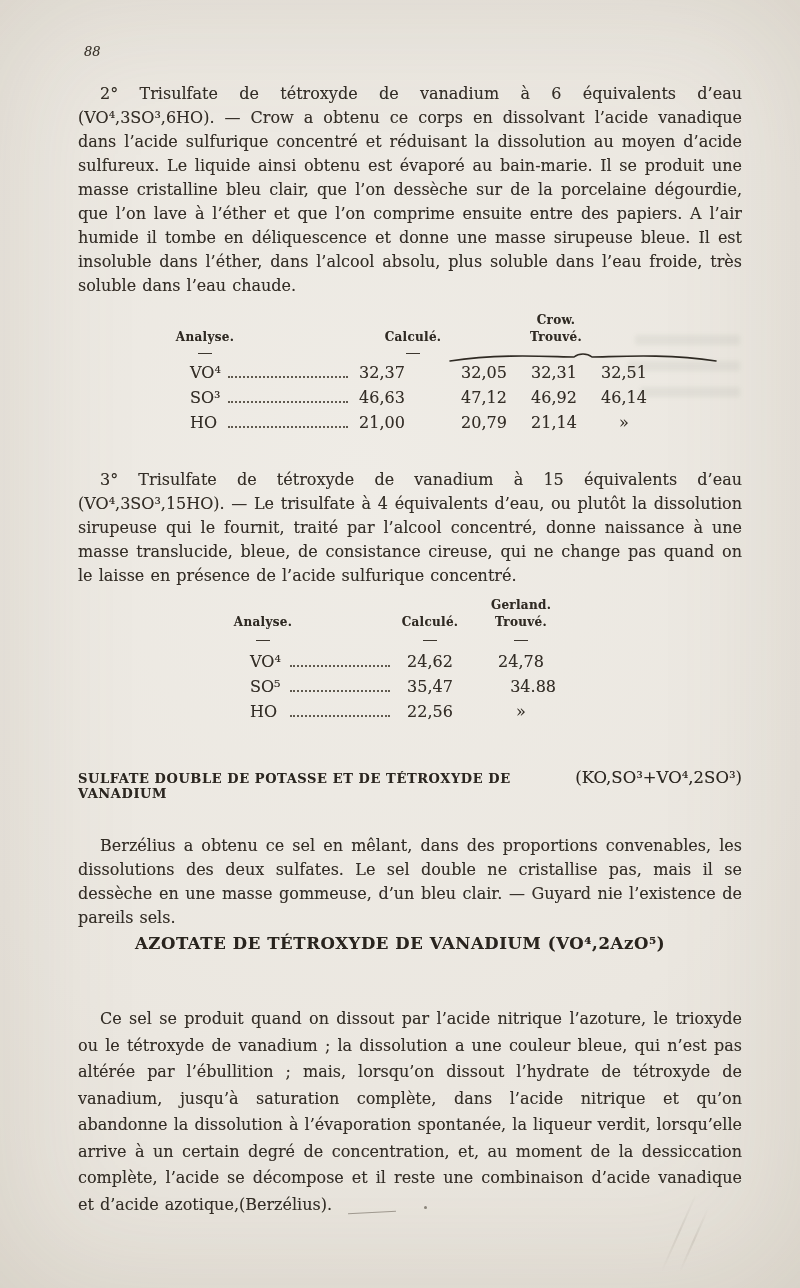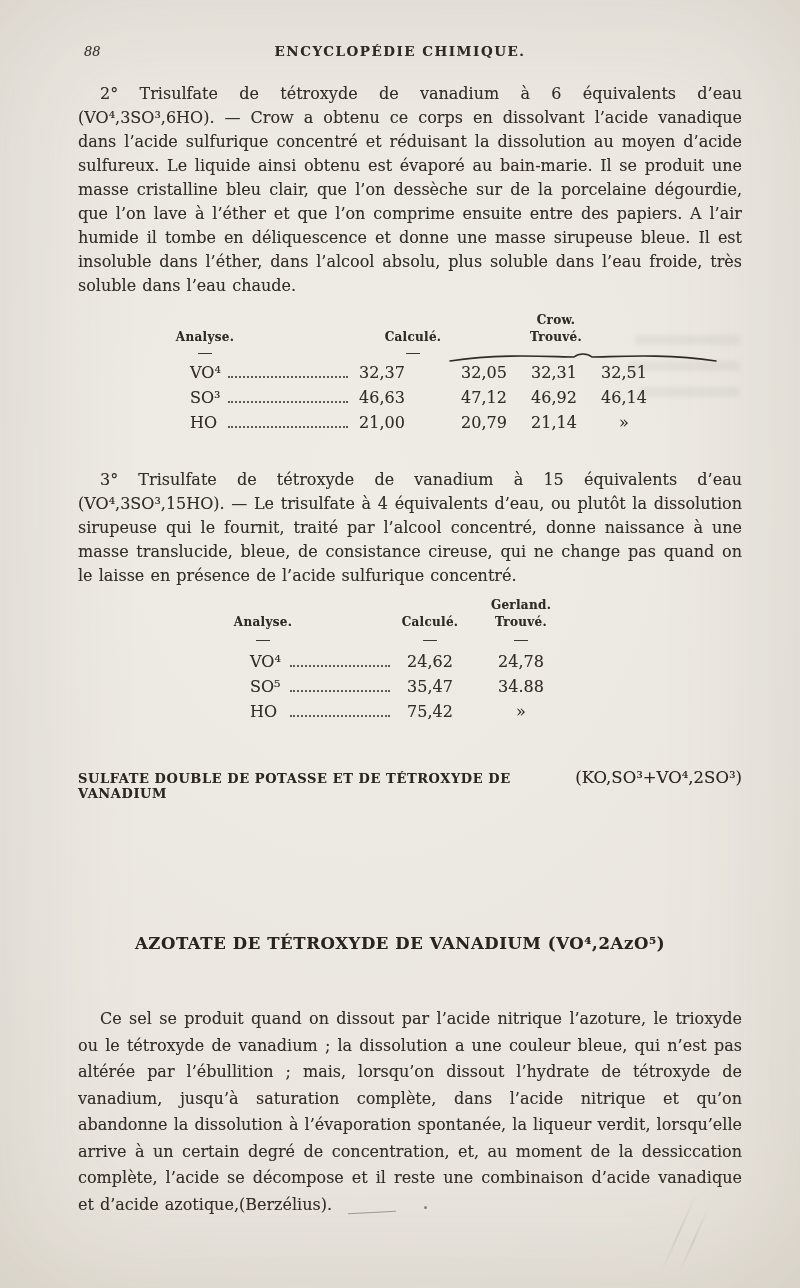--- a/index.html
+++ b/index.html
@@ -55,21 +55,20 @@
   .scratch{ width:2px; background:linear-gradient(rgba(0,0,0,0.0),rgba(90,80,65,0.12),rgba(0,0,0,0.0));
     transform:rotate(24deg);}
   .abs{position:absolute;}
 </style>
 </head>
 <body>
 
 <div class="page">
 
   <div class="page-number ink">88</div>
-  <div class="page-title ink">ENCYCLOPÉDIE CHIMIQUE.</div>
 
   <p class="para ink" style="top:66px;">
     <span class="lead">2° Trisulfate de tétroxyde de vanadium à 6 équivalents d’eau</span><span class="pbody">(VO⁴,3SO³,6HO). — Crow a obtenu ce corps en dissolvant l’acide vanadique dans l’acide sulfurique concentré et réduisant la dissolution au moyen d’acide sulfureux. Le liquide ainsi obtenu est évaporé au bain-marie. Il se produit une masse cristalline bleu clair, que l’on dessèche sur de la porcelaine dégourdie, que l’on lave à l’éther et que l’on comprime ensuite entre des papiers. A l’air humide il tombe en déliquescence et donne une masse sirupeuse bleue. Il est insoluble dans l’éther, dans l’alcool absolu, plus soluble dans l’eau froide, très soluble dans l’eau chaude.</span>
   </p>
 
   <div class="an-table ink" style="top:311px;height:130px;">
     <span class="th" style="left:450px;top:2px;width:212px;">Crow.</span>
     <span class="th" style="left:150px;top:19px;width:110px;">Analyse.</span>
     <span class="th" style="left:365px;top:19px;width:96px;">Calculé.</span>
     <span class="th" style="left:450px;top:19px;width:212px;">Trouvé.</span>
@@ -123,35 +122,36 @@
     <div>
       <span class="tlabel" style="left:250px;top:56px;">VO⁴</span>
       <div class="tleader" style="left:290px;top:56px;width:100px;"></div>
       <span class="tnum" style="left:395px;top:56px;width:70px;">24,62</span>
       <span class="tnum" style="left:486px;top:56px;width:70px;">24,78</span>
     </div>
     <div>
       <span class="tlabel" style="left:250px;top:81px;">SO⁵</span>
       <div class="tleader" style="left:290px;top:81px;width:100px;"></div>
       <span class="tnum" style="left:395px;top:81px;width:70px;">35,47</span>
-      <span class="tnum" style="left:486px;top:81px;width:70px;">34.88</span>
+      <span class="tnum" style="left:486px;top:81px;width:70px;text-align:right;">34.88</span>
     </div>
     <div>
       <span class="tlabel" style="left:250px;top:106px;">HO</span>
       <div class="tleader" style="left:290px;top:106px;width:100px;"></div>
-      <span class="tnum" style="left:395px;top:106px;width:70px;">75,42</span>
+      <span class="tnum" style="left:395px;top:106px;width:70px;">22,56</span>
       <span class="tnum" style="left:486px;top:106px;width:70px;">»</span>
     </div>
   </div>
 
   <div class="heading-line ink" style="top:768px;">
     <span class="caps">SULFATE DOUBLE DE POTASSE ET DE TÉTROXYDE DE VANADIUM</span>
     <span class="formula">(KO,SO³+VO⁴,2SO³)</span>
   </div>
 
+  <p class="para ink indent" style="top:818px;">Berzélius a obtenu ce sel en mêlant, dans des proportions convenables, les dissolutions des deux sulfates. Le sel double ne cristallise pas, mais il se dessèche en une masse gommeuse, d’un bleu clair. — Guyard nie l’existence de pareils sels.</p>
 
   <div class="heading-center ink" style="top:934px;">AZOTATE DE TÉTROXYDE DE VANADIUM (VO⁴,2AzO⁵)</div>
 
   <p class="para ink indent" id="para-azotate" style="top:990px;">Ce sel se produit quand on dissout par l’acide nitrique l’azoture, le trioxyde ou le tétroxyde de vanadium ; la dissolution a une couleur bleue, qui n’est pas altérée par l’ébullition ; mais, lorsqu’on dissout l’hydrate de tétroxyde de vanadium, jusqu’à saturation complète, dans l’acide nitrique et qu’on abandonne la dissolution à l’évaporation spontanée, la liqueur verdit, lorsqu’elle arrive à un certain degré de concentration, et, au moment de la dessiccation complète, l’acide se décompose et il reste une combinaison d’acide vanadique et d’acide azotique,(Berzélius).</p>
 
   <div class="abs bleed" style="left:635px;top:335px;width:105px;height:10px;"></div>
   <div class="abs bleed" style="left:628px;top:361px;width:112px;height:10px;"></div>
   <div class="abs bleed" style="left:640px;top:387px;width:100px;height:10px;"></div>
   <div class="abs smudge" style="left:348px;top:1212px;width:48px;"></div>
   <div class="abs smudge-dot" style="left:424px;top:1206px;"></div>

